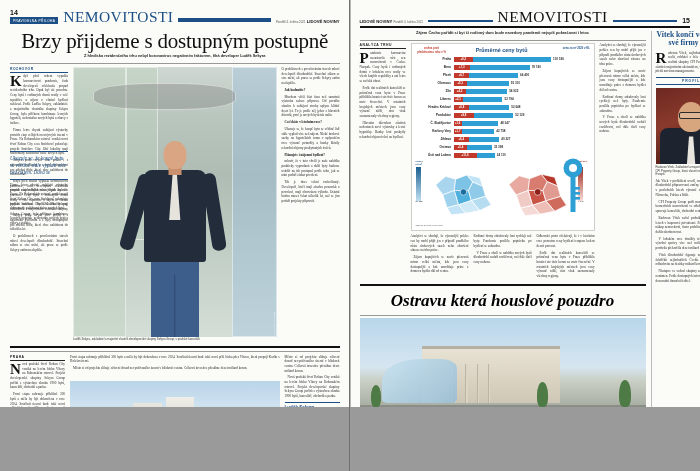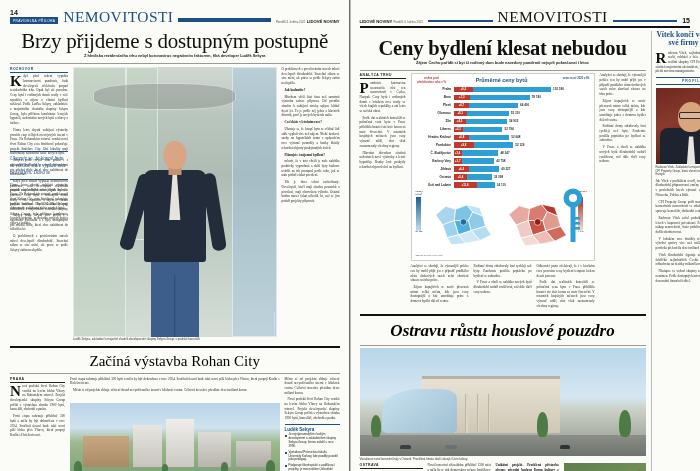--- a/index.html
+++ b/index.html
@@ -12,21 +12,21 @@
   }
   .spread {
     position: relative;
     width: 700px; height: 471px;
     display: flex;
     background: #9a9a9a;
   }
   .page {
     position: relative;
     background: #fbfbf7;
-    height: 471px;
+    height: 407px;
     overflow: hidden;
   }
   .page-left  { width: 349px; padding: 7px 9px 6px 10px; }
   .page-right { width: 351px; padding: 7px 10px 6px 9px; border-left: 1px solid #b9b9b4; }
 
   
   .masthead {
     display: flex; align-items: flex-end; gap: 5px;
     height: 17px;
   }
@@ -419,21 +419,20 @@
     <div style="position:absolute;left:10px;top:148px;width:58px">
       <div class="pullquote">Ukazuje se, že koupě bytu se většině stále vyplatí více než nájem. Dává se</div>
       <div class="body-txt" style="margin-top:2px">
         <p class="first">Firma letos chystá zahájení výstavby prvních etap velkých rozvojových území v Praze. Na Rohanském ostrově vzniká nová čtvrť Rohan City a na Smíchově pokračuje projekt Smíchov City. Obě lokality mají dohromady nabídnout tisíce nových bytů.</p>
         <p>Sekyra podle svých slov počítá i s nájemním bydlením a s byty dostupnými pro střední třídu, které chce nabídnout do několika let.</p>
         <p>O problémech s povolováním staveb mluví developeři dlouhodobě. Stavební zákon se sice mění, ale praxe se podle Sekyry zatím nezlepšila.</p>
       </div>
     </div>
 
     <div class="hr-b" style="margin-top:4px"></div>
-    <div class="hl-sub">Začíná výstavba Rohan City</div>
     <div class="hr-t"></div>
 
     <div class="cols">
       <div class="col" style="width:55px;flex:none">
         <div class="kicker dark">PRAHA</div>
         <div class="body-txt">
           <p class="first dropcap">Nová pražská čtvrť Rohan City vzniká na levém břehu Vltavy na Rohanském ostrově. Projekt developerské skupiny Sekyra Group počítá s výstavbou zhruba 1900 bytů, kanceláří, obchodů a parku.</p>
           <p>První etapa zahrnuje přibližně 300 bytů a měla by být dokončena v roce 2024. Součástí území bude také nová pěší lávka přes Vltavu, která propojí Karlín s Holešovicemi.</p>
         </div>
       </div>
@@ -485,21 +484,20 @@
       <div class="rule-bar thin"></div>
       <div class="section-title" style="color:#111">NEMOVITOSTI</div>
       <div class="rule-bar thin"></div>
       <div class="folio">15</div>
     </div>
     <div class="hr-b"></div>
 
     <div style="display:flex;gap:5px">
 
       <div style="flex:1">
-        <div class="hl hl-right">Ceny bydlení klesat nebudou</div>
         <div class="deck">Zájem Čechů pořídit si byt či rodinný dům bude navzdory pandemii nejspíš pokračovat i letos</div>
         <div class="hr-t"></div>
 
         <div class="cols">
           <div class="col" style="width:46px;flex:none">
             <div class="kicker dark">ANALÝZA TRHU</div>
             <div class="body-txt">
               <p class="first dropcap">Pandemie koronaviru nezastavila růst cen nemovitostí v Česku. Naopak. Ceny bytů i rodinných domů v loňském roce rostly ve všech krajích republiky a ani letos se nečeká obrat.</p>
               <p>Podle dat realitních kanceláří se průměrná cena bytu v Praze přiblížila hranici sto tisíc korun za metr čtvereční. V ostatních krajských městech jsou ceny výrazně nižší, růst však zaznamenaly všechny regiony.</p>
               <p>Hlavním důvodem zůstává nedostatek nové výstavby a levné hypotéky. Banky loni poskytly rekordní objem úvěrů na bydlení.</p>
@@ -683,21 +681,21 @@
             <div class="body-txt">
               <p class="first">Analytici se shodují, že výraznější pokles cen by mohl přijít jen v případě prudkého růstu úrokových sazeb nebo zhoršení situace na trhu práce.</p>
               <p>Zájem kupujících se navíc přesouvá mimo velká města, kde jsou ceny dostupnější a kde umožňuje práce z domova bydlet dál od centra.</p>
               <p>Rodinné domy zdražovaly loni rychleji než byty. Pandemie posílila poptávku po bydlení se zahradou.</p>
               <p>V Praze a okolí se nabídka nových bytů dlouhodobě nedaří rozšiřovat, což dále tlačí ceny nahoru.</p>
             </div>
           </div>
         </div>
 
         <div class="hr-b" style="margin-top:3px"></div>
-        <div class="hl-italic">Ostravu růstu houslové pouzdro</div>
+        <div class="hl-italic">Ostravu která houslové pouzdro</div>
         <div class="hr-t"></div>
 
         <div class="photo">
           <div class="render-hall">
             <div class="hall-main"></div>
             <div class="hall-col" style="left:33%"></div>
             <div class="hall-col" style="left:37%"></div>
             <div class="hall-col" style="left:41%"></div>
             <div class="hall-col" style="left:45%"></div>
             <div class="hall-blob"></div>

